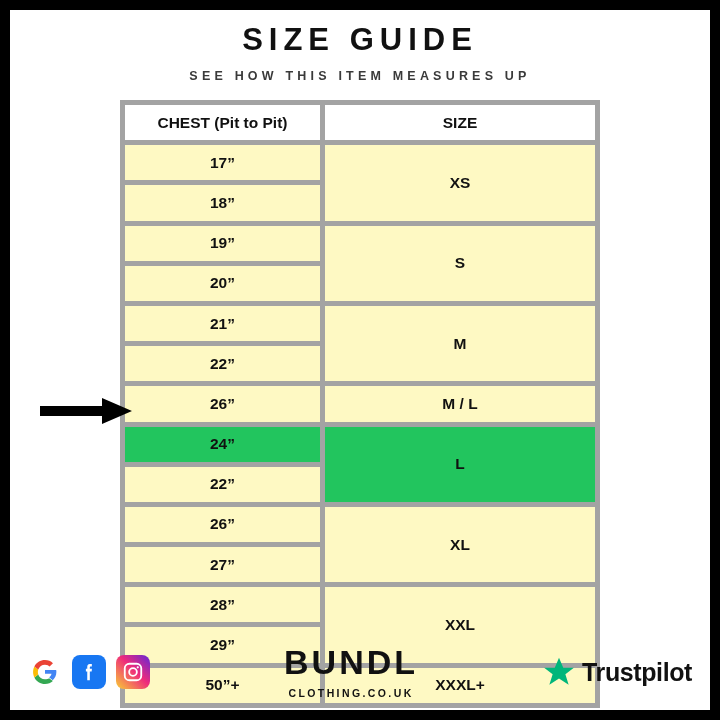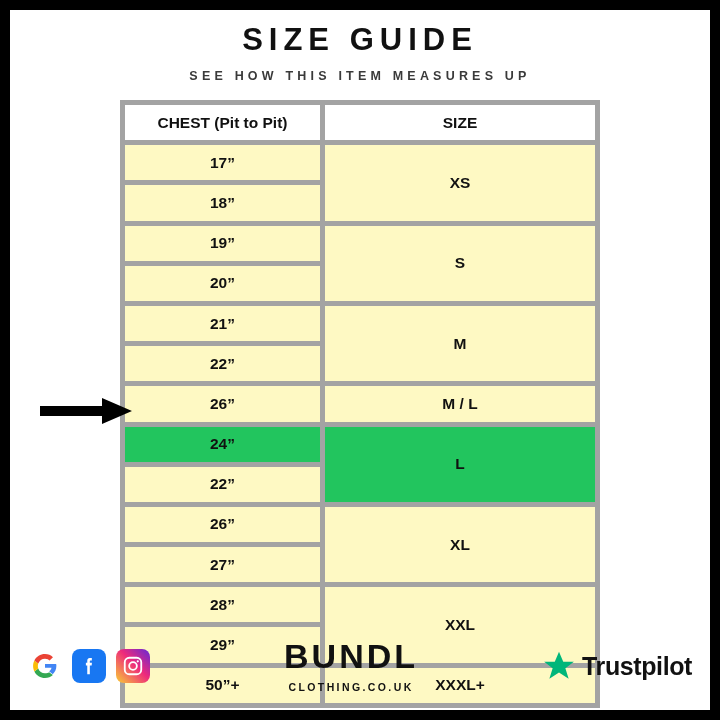--- a/index.html
+++ b/index.html
@@ -93,21 +93,21 @@
   .arrow {
     position: absolute;
     left: 30px;
     top: 296px;
     width: 92px;
     height: 30px;
   }
   .footer {
     position: absolute;
     left: 0;
-    bottom: 14px;
+    bottom: 8px;
     width: 700px;
     height: 60px;
     display: flex;
     align-items: center;
     justify-content: space-between;
     padding: 0 18px;
     box-sizing: border-box;
   }
   .socials {
     display: flex;

